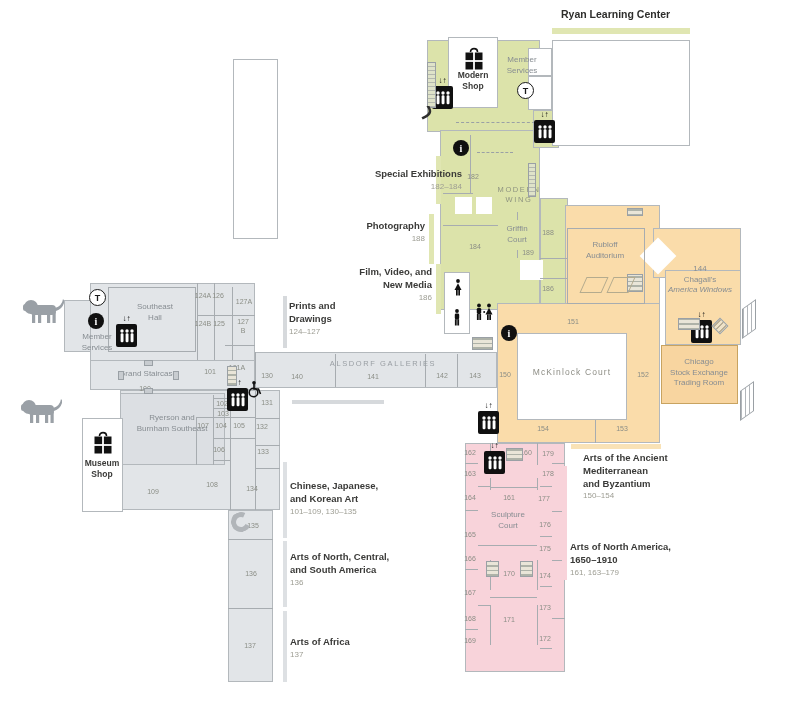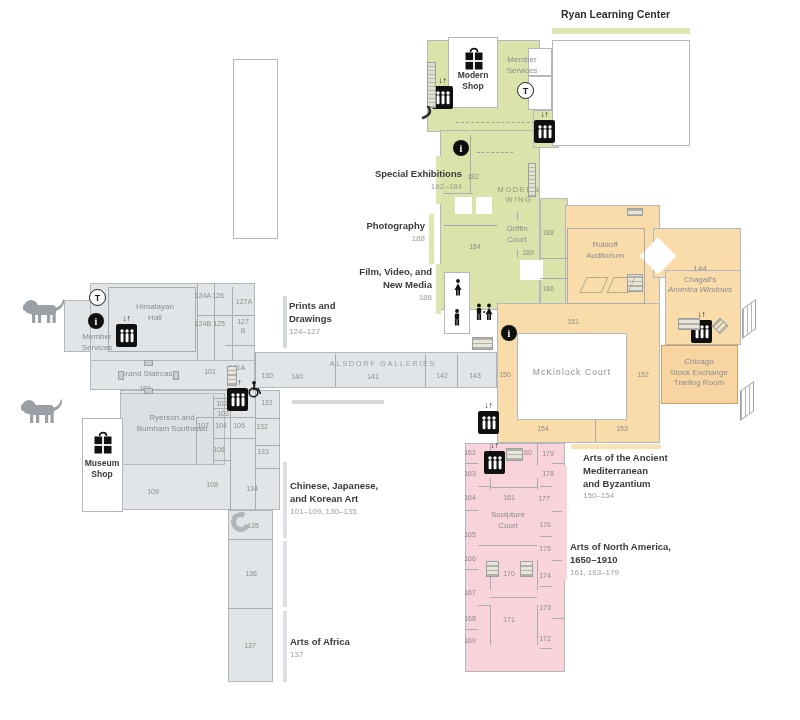--- a/index.html
+++ b/index.html
@@ -215,21 +215,21 @@
     </div>
     <div class="place caps" style="left: 519px; top: 185px; position: absolute;">
       <div>MODERN</div>
       <div>WING</div>
     </div>
     <div class="place " style="left: 517px; top: 224px; position: absolute;">
       <div>Griffin</div>
       <div>Court</div>
     </div>
     <div class="place " style="left: 155px; top: 302px; position: absolute;">
-      <div>Himalayan</div>
+      <div>Southeast</div>
       <div>Hall</div>
     </div>
     <div class="place " style="left: 97px; top: 332px; position: absolute;">
       <div>Member</div>
       <div>Services</div>
     </div>
     <div class="place " style="left: 148px; top: 369px; position: absolute;">
       <div>Grand Staircase</div>
     </div>
     <div class="place capsgray" style="left: 383px; top: 359px; position: absolute;">
@@ -288,20 +288,25 @@
     </div>
     <div class="gallery-box" style="left: 286px; top: 396px; width: 176px; height: 54px; position: absolute;"></div>
     <div class="bar" style="left: 292px; top: 400px; width: 92px; height: 4px; position: absolute; background: rgb(214, 217, 220);"></div>
     <div class="bar" style="left: 283px; top: 462px; width: 4px; height: 76px; position: absolute; background: rgb(221, 224, 227);"></div>
     <div class="glabel" style="left: 290px; top: 480px; position: absolute;">
       <div>Chinese, Japanese,</div>
       <div>and Korean Art</div>
       <div class="rng">101–109, 130–135</div>
     </div>
     <div class="bar" style="left: 283px; top: 541px; width: 4px; height: 66px; position: absolute; background: rgb(221, 224, 227);"></div>
+    <div class="glabel" style="left: 290px; top: 551px; position: absolute;">
+      <div>Arts of North, Central,</div>
+      <div>and South America</div>
+      <div class="rng">136</div>
+    </div>
     <div class="bar" style="left: 283px; top: 611px; width: 4px; height: 71px; position: absolute; background: rgb(221, 224, 227);"></div>
     <div class="glabel" style="left: 290px; top: 636px; position: absolute;">
       <div>Arts of Africa</div>
       <div class="rng">137</div>
     </div>
     <div class="bar" style="left: 571px; top: 444px; width: 90px; height: 5px; position: absolute; background: rgb(249, 226, 182);"></div>
     <div class="glabel" style="left: 583px; top: 452px; position: absolute;">
       <div>Arts of the Ancient</div>
       <div>Mediterranean</div>
       <div>and Byzantium</div>

